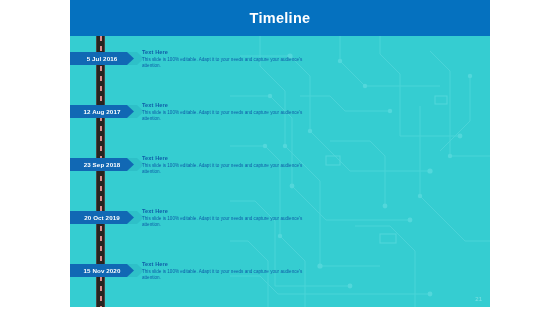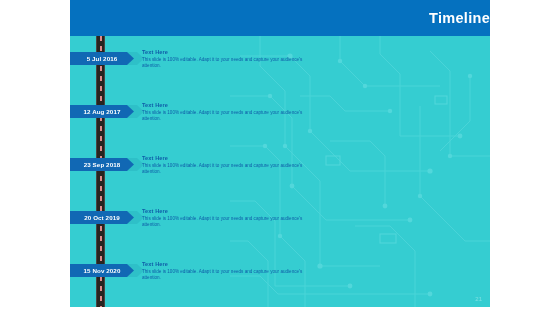--- a/index.html
+++ b/index.html
@@ -32,21 +32,21 @@
     width: 420px;
     height: 36px;
     background: #0571bf;
   }
   #header-title {
     position: absolute;
     left: 0; top: 0;
     width: 420px;
     height: 36px;
     line-height: 36px;
-    text-align: right;
+    text-align: center;
     color: #ffffff;
     font-size: 14.5px;
     font-weight: bold;
     letter-spacing: 0.3px;
   }
 
   
   #body {
     position: absolute;
     left: 0;

